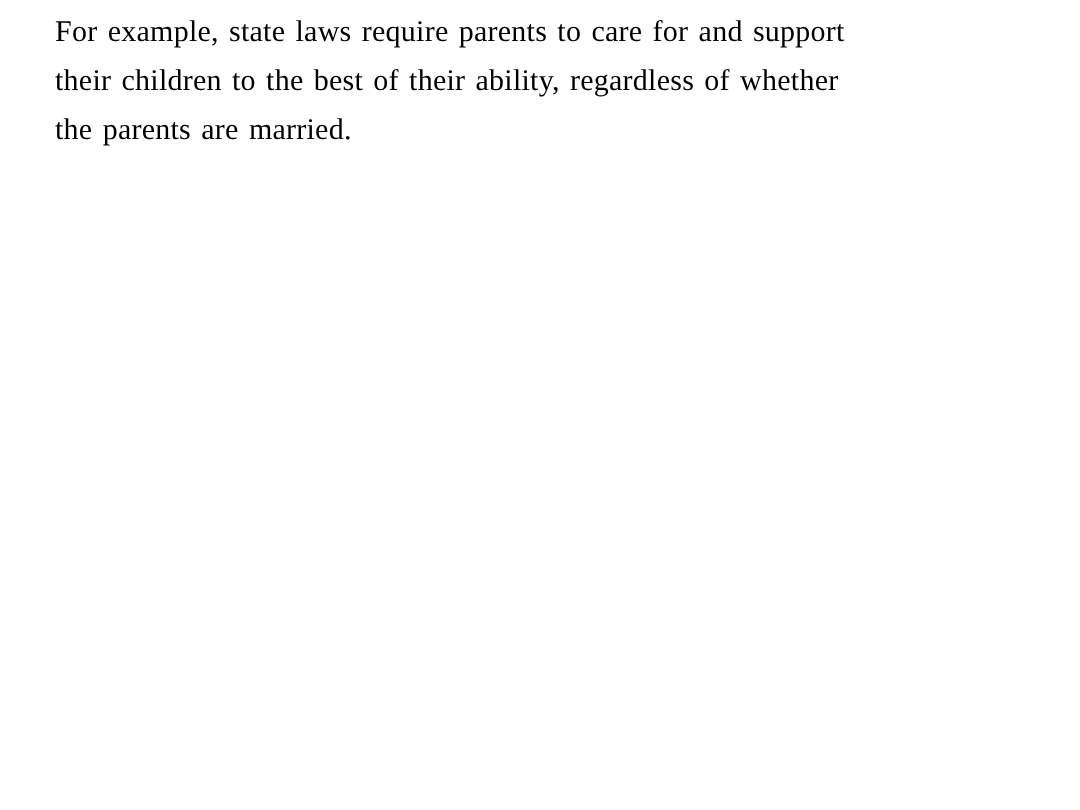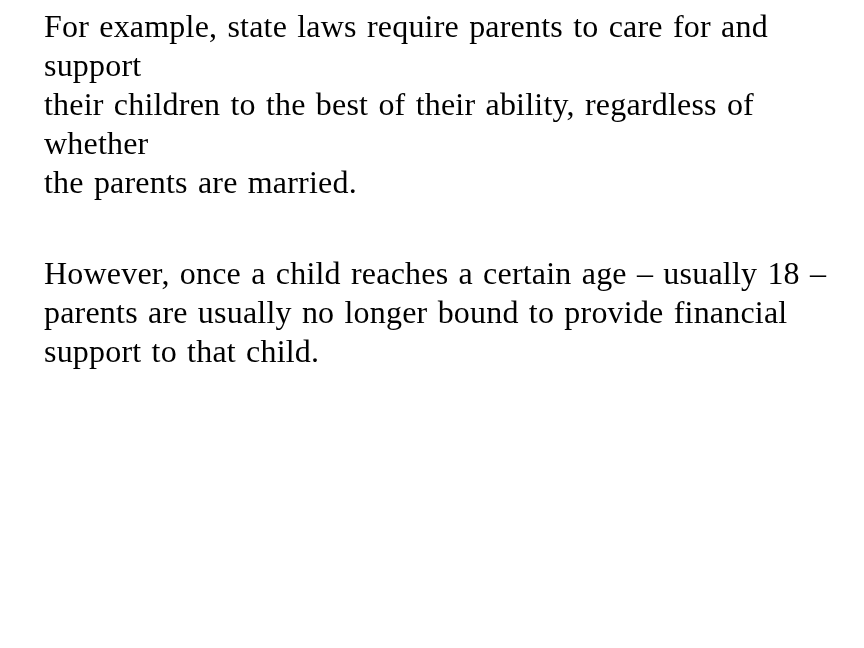--- a/index.html
+++ b/index.html
@@ -13,30 +13,27 @@
       height: 648px;
       background: #ffffff;
       overflow: hidden;
       box-sizing: border-box;
       padding: 7px 14px 0 44px;
       font-family: "Liberation Serif", "DejaVu Serif", serif;
       color: #000000;
     }
     .para {
       margin: 0 0 52px 0;
-      font-size: 32px;
+      font-size: 24px;
       line-height: 39px;
       white-space: pre-line;
       letter-spacing: 0.2px;
       word-spacing: 2px;
     }
   </style>
 </head>
 <body>
 
 <div class="page">
   <p class="para">For example, state laws require parents to care for and support
 their children to the best of their ability, regardless of whether
 the parents are married.</p>
-  <p class="para">However, once a child reaches a certain age – usually 18 –
-parents are usually no longer bound to provide financial
-support to that child.</p>
 </div>
 
 </body></html>

